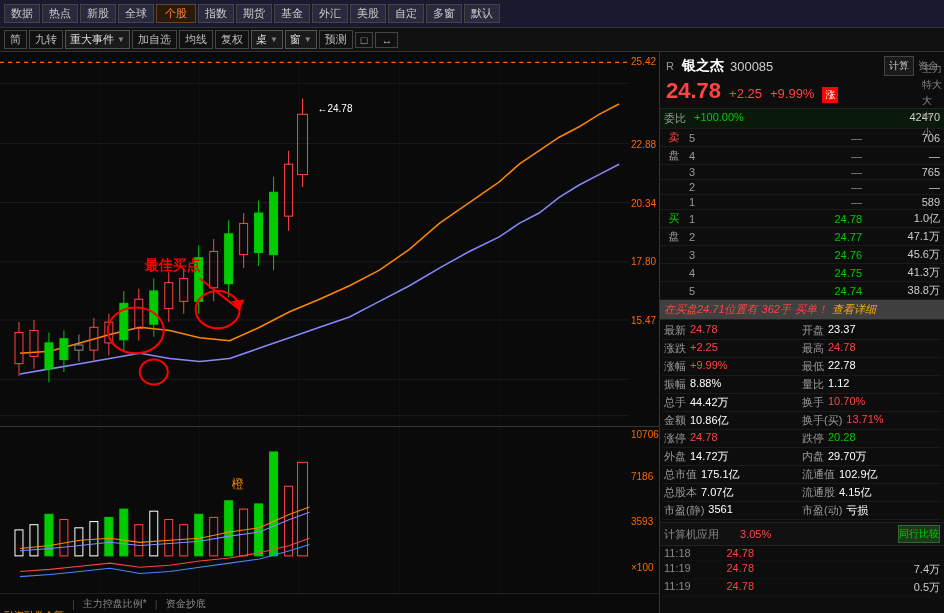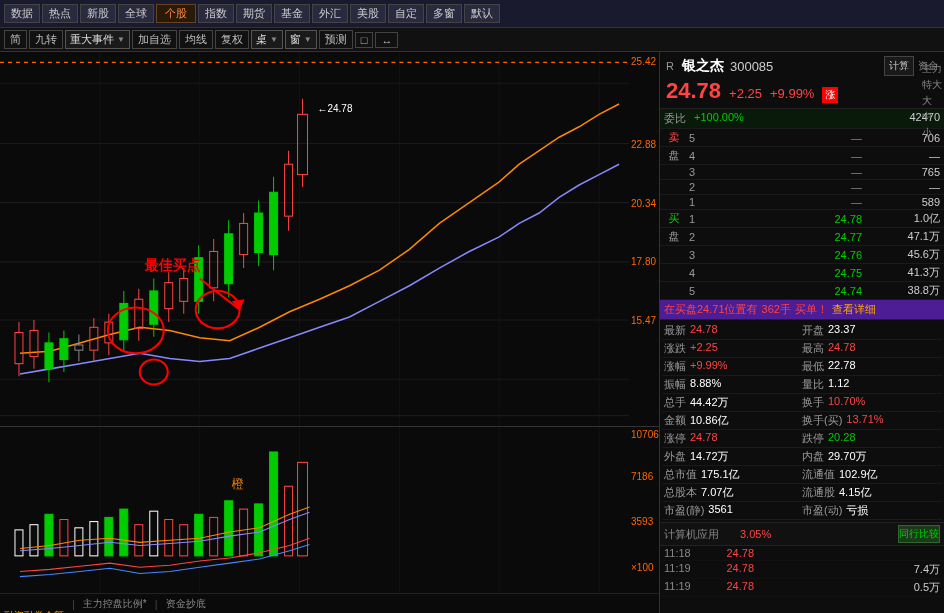--- a/index.html
+++ b/index.html
@@ -205,27 +205,28 @@
       padding: 2px 4px;
       font-size: 11px;
       border-bottom: 1px solid #1a1a1a;
     }
     .ob-委比-label { color: #999; width: 30px; }
     .ob-委比-val { color: #00cc00; flex: 1; }
     .ob-委比-right { color: #ccc; text-align: right; }
 
     
     .info-bar {
-      background: #4c1d95;
+      background: #404040;
       padding: 2px 4px;
       font-size: 11px;
       color: #ffaa00;
       border-bottom: 1px solid #222;
       display: flex;
       gap: 4px;
+      font-style: italic;
     }
     .info-bar span { color: #ff4444; }
 
     
     #stock-data {
       padding: 2px;
     }
     .sd-row {
       display: flex;
       font-size: 11px;

